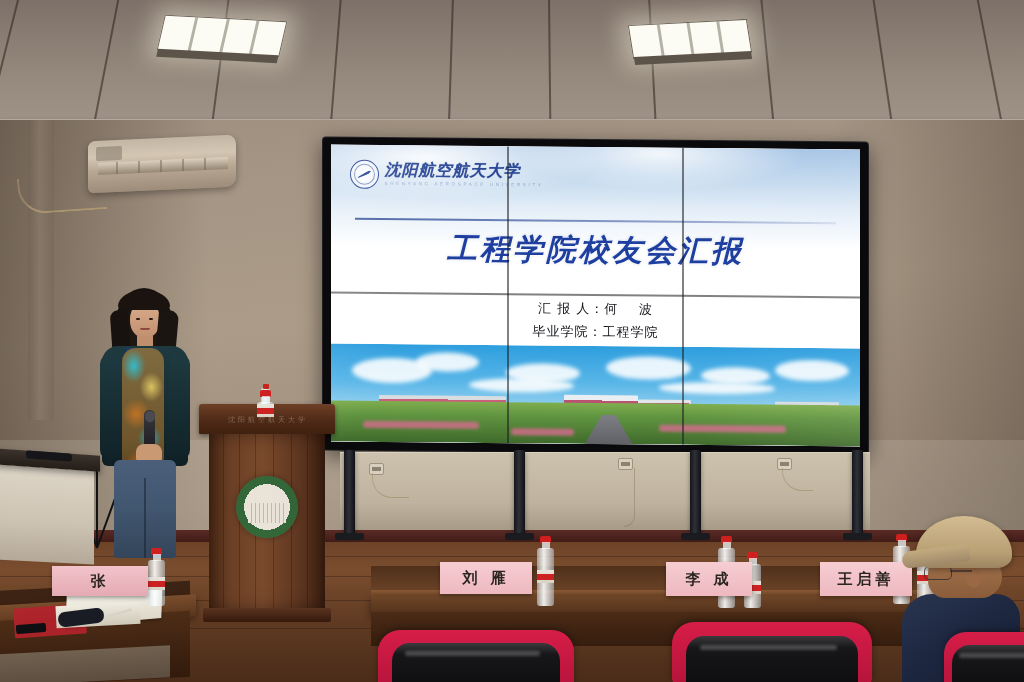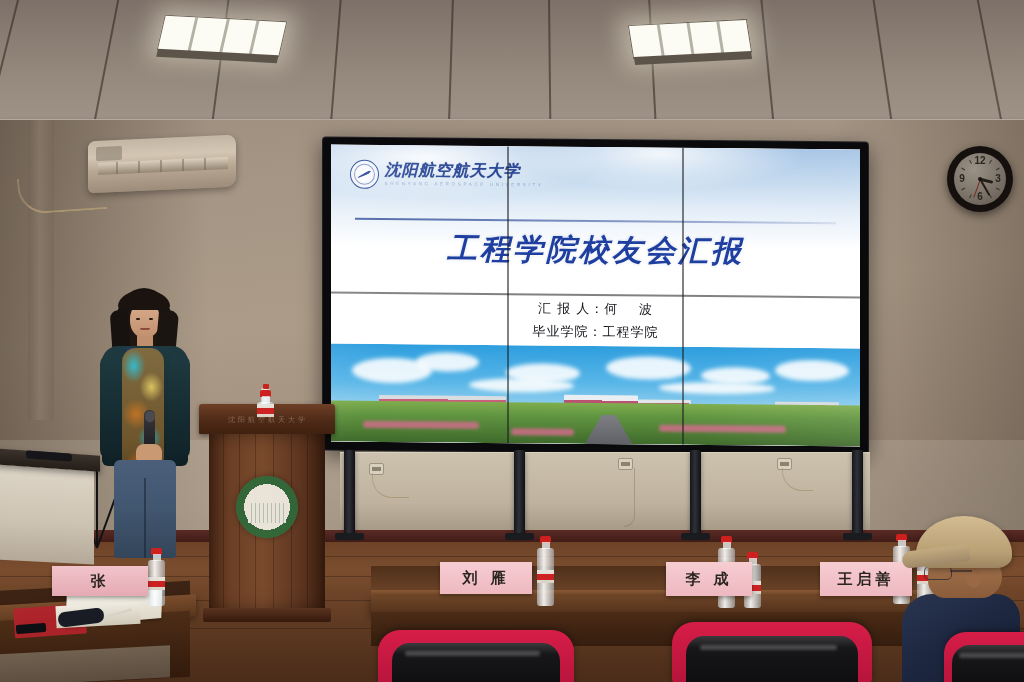--- a/index.html
+++ b/index.html
@@ -498,40 +498,20 @@
       <b style="left:18px;"></b>
         <b style="left:40px;"></b>
         <b style="left:62px;"></b>
       <b style="left:84px;"></b>
         <b style="left:106px;"></b>
     </div>
     <div class="lip"></div>
   </div>
   <div class="ac-wire"></div>
 
-  <div class="clock">
-    <div class="face">
-      <div class="tick" style="transform:rotate(30deg);"></div>
-      <div class="tick" style="transform:rotate(60deg);"></div>
-      <div class="tick" style="transform:rotate(120deg);"></div>
-      <div class="tick" style="transform:rotate(150deg);"></div>
-      <div class="tick" style="transform:rotate(210deg);"></div>
-      <div class="tick" style="transform:rotate(240deg);"></div>
-      <div class="tick" style="transform:rotate(300deg);"></div>
-      <div class="tick" style="transform:rotate(330deg);"></div>
-      <div class="num" style="left:20px;top:2px;">12</div>
-      <div class="num" style="left:38px;top:20px;">3</div>
-      <div class="num" style="left:20px;top:38px;">6</div>
-      <div class="num" style="left:2px;top:20px;">9</div>
-      <div class="hand hh" style="transform:rotate(104deg);"></div>
-      <div class="hand mh" style="transform:rotate(150deg);"></div>
-      <div class="hand sh" style="transform:rotate(200deg);"></div>
-      <div class="pin"></div>
-    </div>
-  </div>
 
   <div class="vw-frame">
     <div class="vw-inner">
       <div class="slide">
         <div class="slide-sky"></div>
         <div class="slide-hline"></div>
 
         <div class="logo-wrap">
           <div class="logo-badge">
               <i></i>

